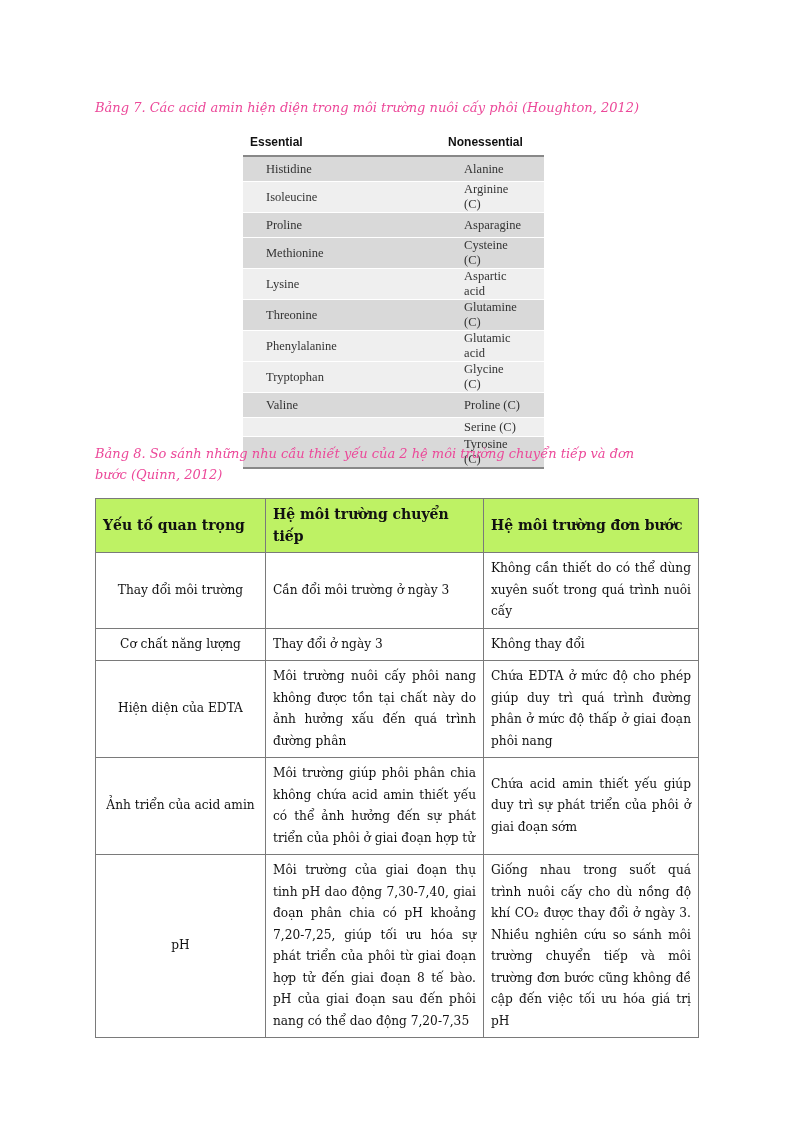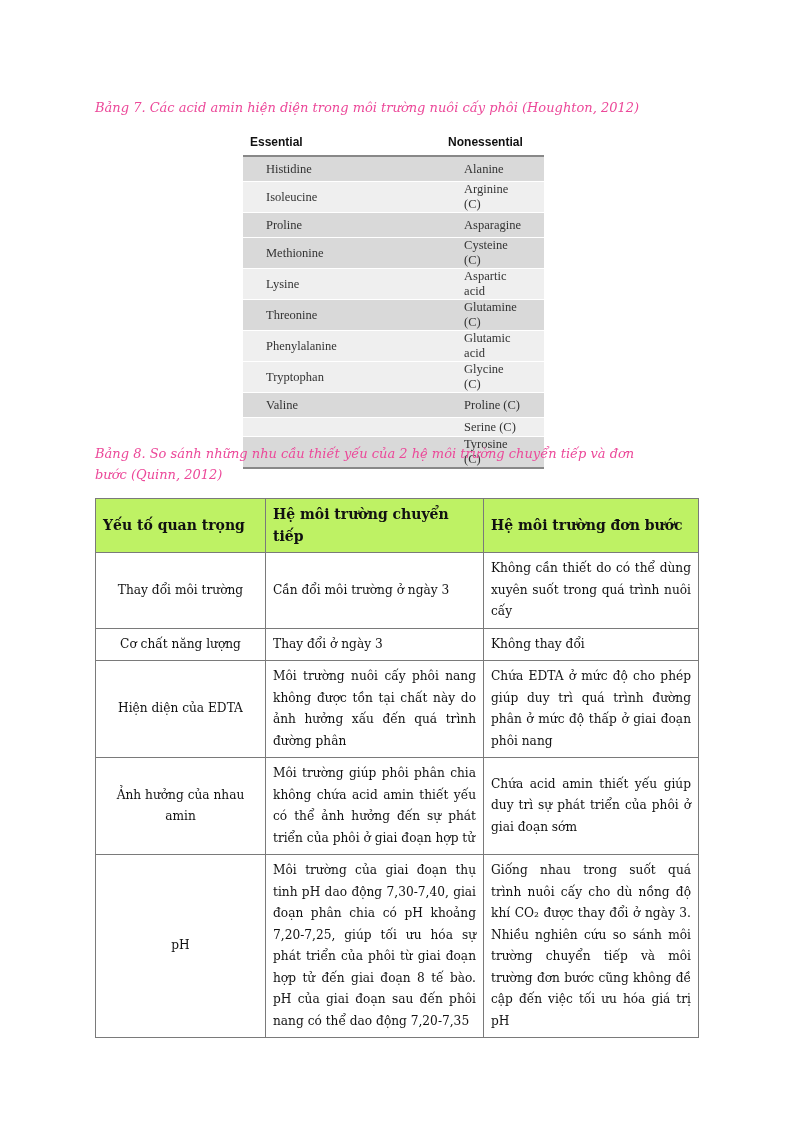--- a/index.html
+++ b/index.html
@@ -122,21 +122,21 @@
       <td class="c1">Cơ chất năng lượng</td>
       <td class="c2">Thay đổi ở ngày 3</td>
       <td class="c3">Không thay đổi</td>
     </tr>
     <tr>
       <td class="c1">Hiện diện của EDTA</td>
       <td class="c2">Môi trường nuôi cấy phôi nang không được tồn tại chất này do ảnh hưởng xấu đến quá trình đường phân</td>
       <td class="c3">Chứa EDTA ở mức độ cho phép giúp duy trì quá trình đường phân ở mức độ thấp ở giai đoạn phôi nang</td>
     </tr>
     <tr>
-      <td class="c1">Ảnh hưởng của nhau amin</td>
+      <td class="c1">Ảnh triển của acid amin</td>
       <td class="c2">Môi trường giúp phôi phân chia không chứa acid amin thiết yếu có thể ảnh hưởng đến sự phát triển của phôi ở giai đoạn hợp tử</td>
       <td class="c3">Chứa acid amin thiết yếu giúp duy trì sự phát triển của phôi ở giai đoạn sớm</td>
     </tr>
     <tr>
       <td class="c1">pH</td>
       <td class="c2">Môi trường của giai đoạn thụ tinh pH dao động 7,30-7,40, giai đoạn phân chia có pH khoảng 7,20-7,25, giúp tối ưu hóa sự phát triển của phôi từ giai đoạn hợp tử đến giai đoạn 8 tế bào. pH của giai đoạn sau đến phôi nang có thể dao động 7,20-7,35</td>
       <td class="c3">Giống nhau trong suốt quá trình nuôi cấy cho dù nồng độ khí CO₂ được thay đổi ở ngày 3. Nhiều nghiên cứu so sánh môi trường chuyển tiếp và môi trường đơn bước cũng không đề cập đến việc tối ưu hóa giá trị pH</td>
     </tr>
   </tbody>
 </table>

